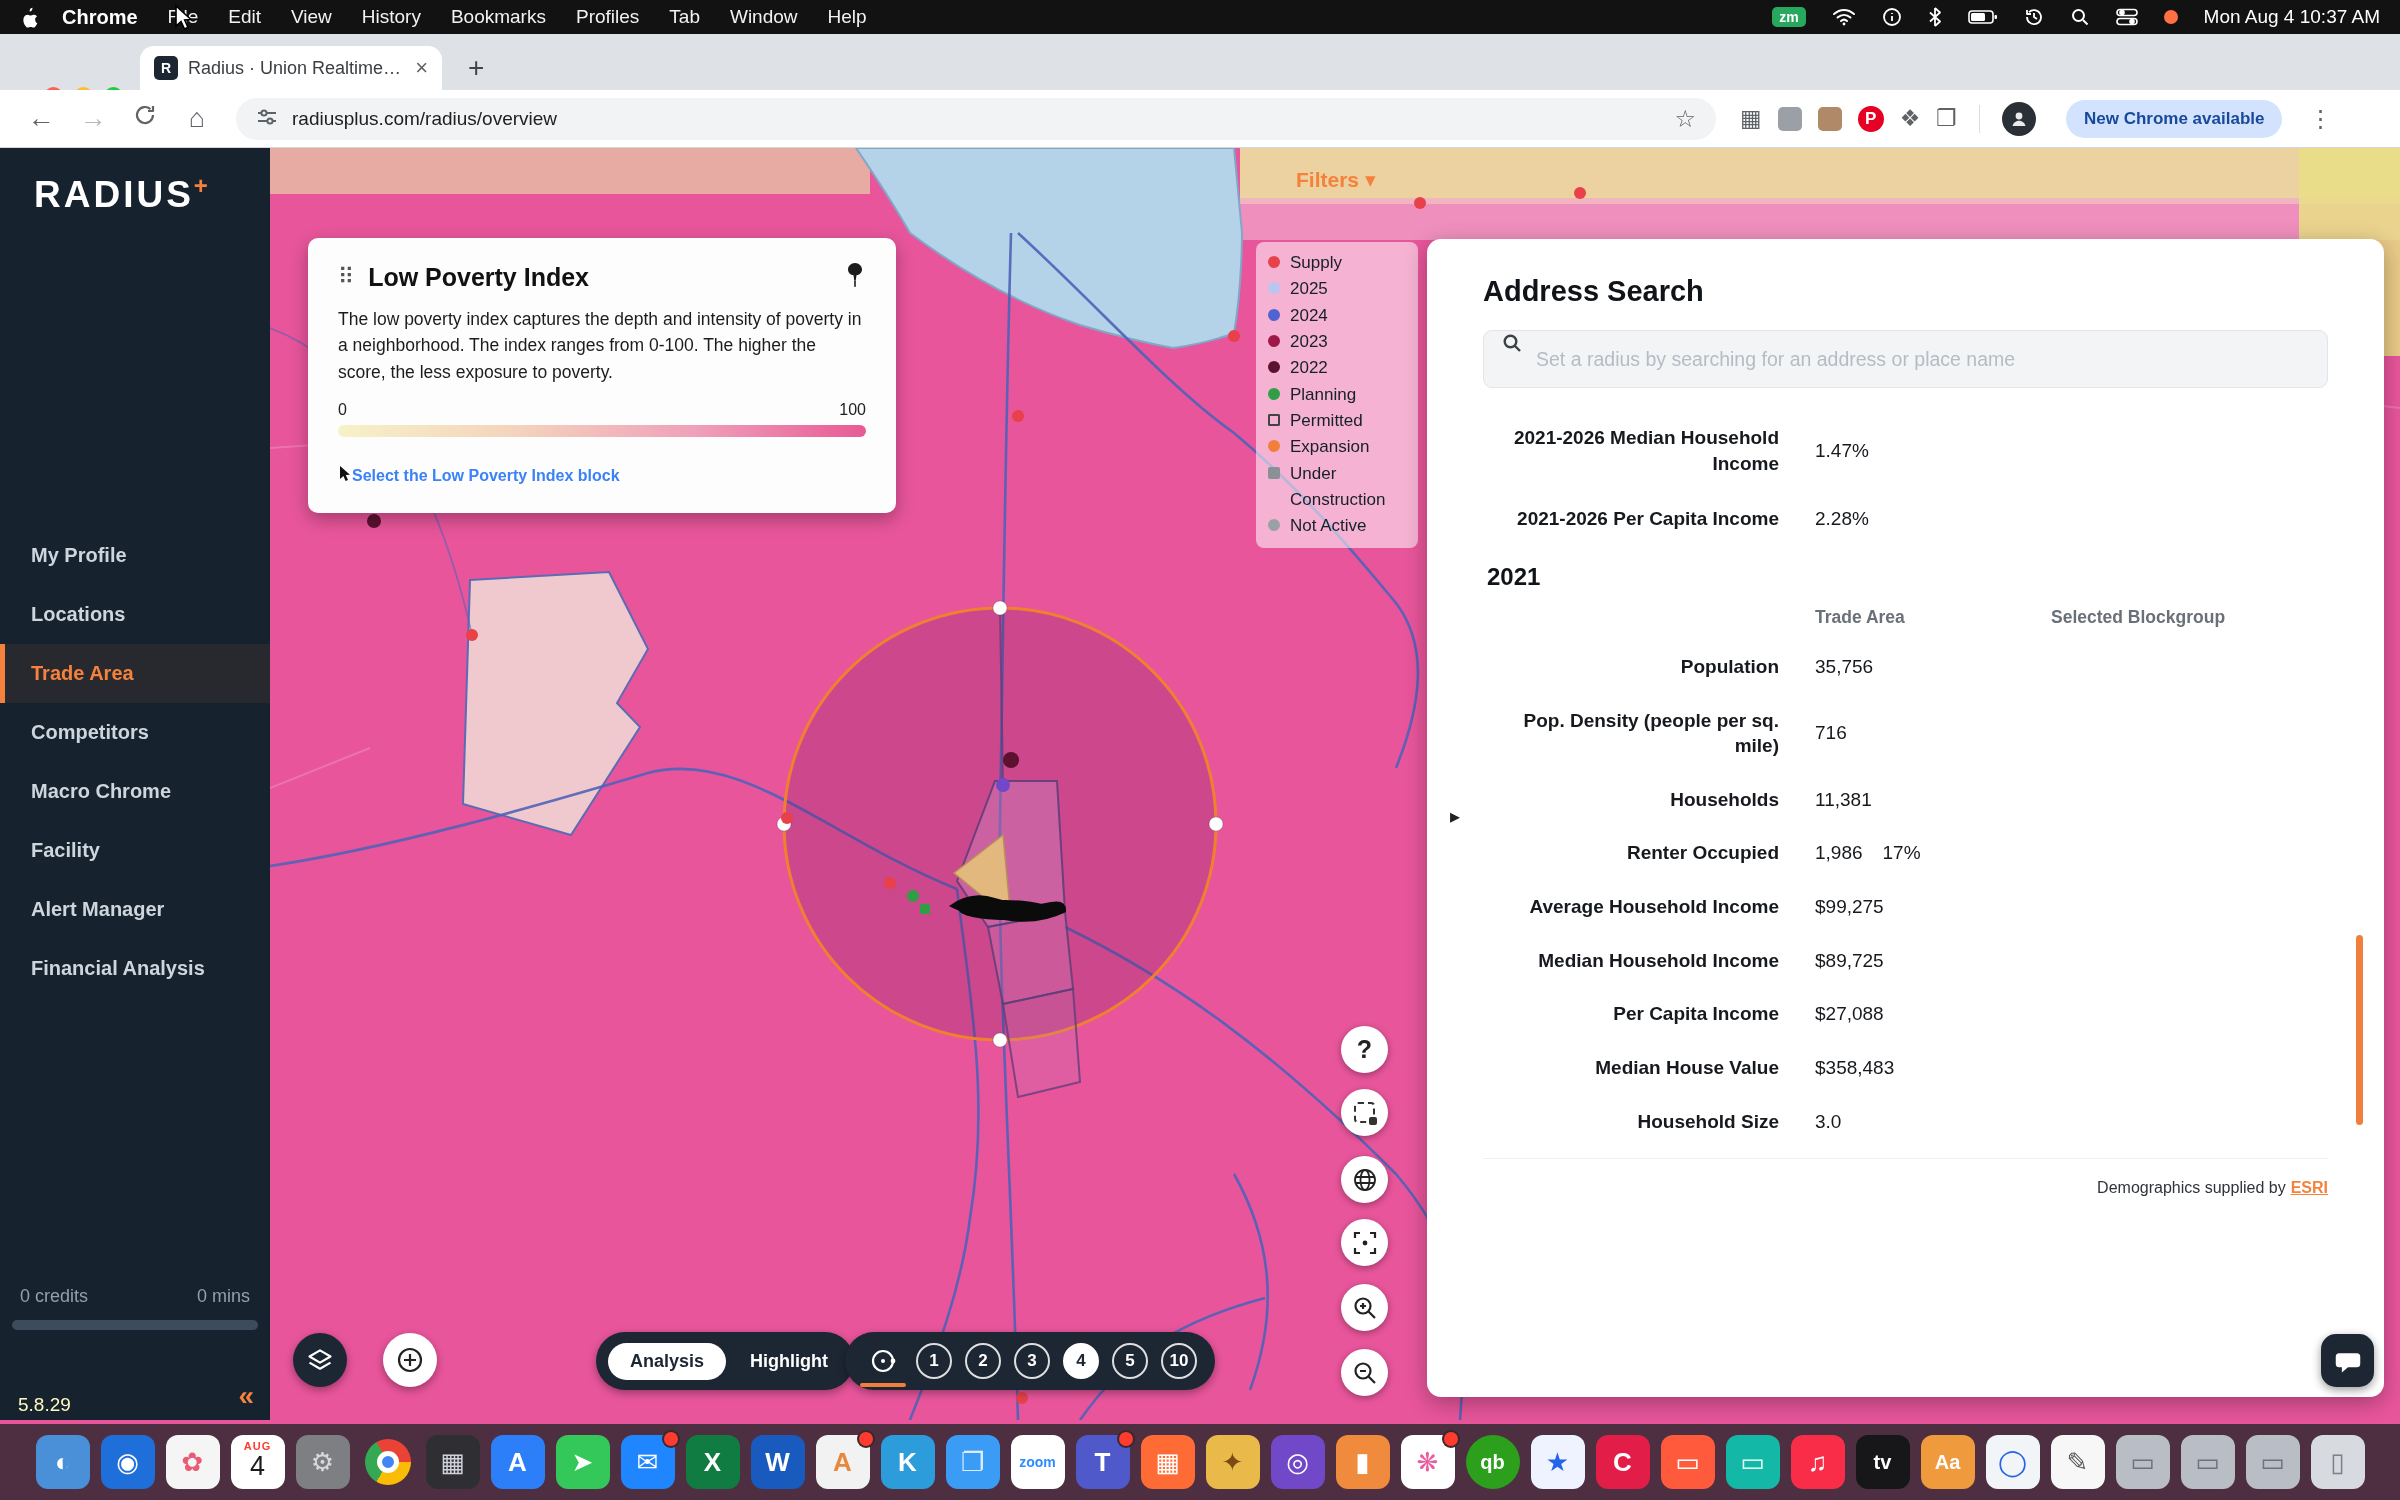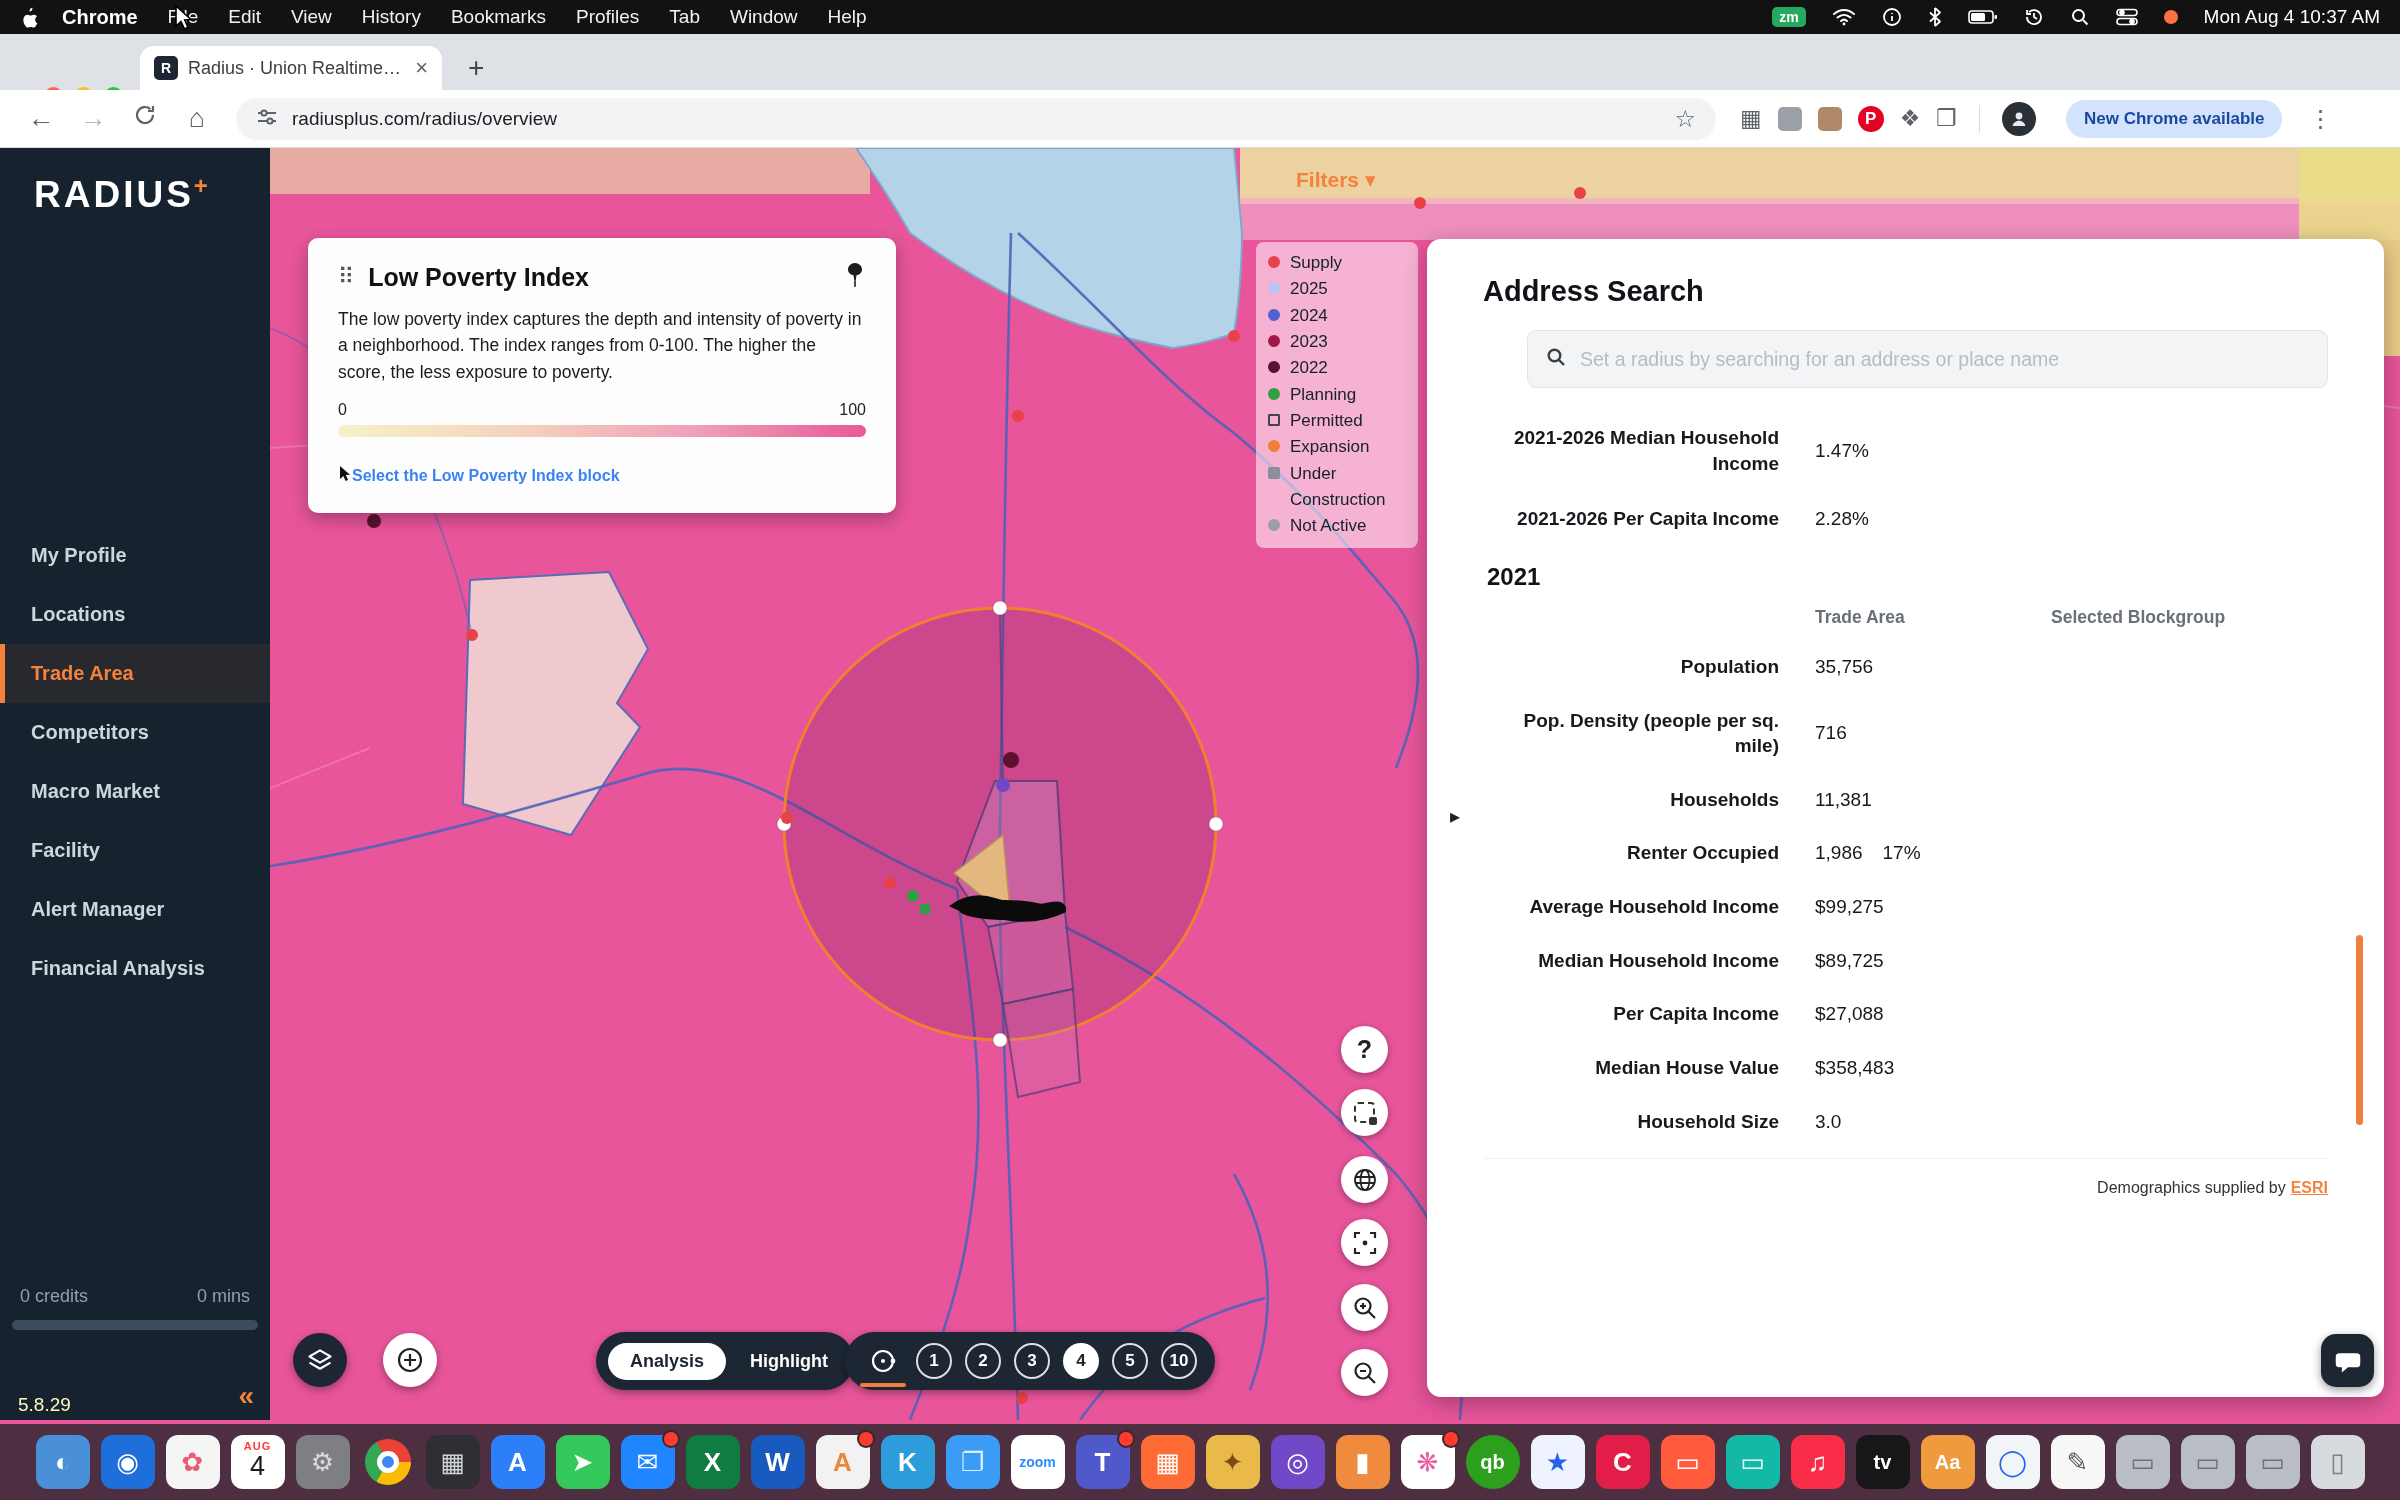--- a/index.html
+++ b/index.html
@@ -94,21 +94,21 @@
   
   .float-btn { position:absolute; left:1341px; width:47px; height:47px; border-radius:50%; background:#fff; box-shadow:0 2px 7px rgba(0,0,0,0.35); display:flex; align-items:center; justify-content:center; color:#222; z-index:8; }
   .float-q { font-size:25px; font-weight:700; }
   .dash-sq { width:21px; height:21px; border:2.4px dashed #333; border-radius:4px; position:relative; }
   .dash-sq::after { content:""; position:absolute; right:-4px; bottom:-4px; width:8px; height:8px; background:#333; border-radius:2px; }
 
   
   .panel { position:absolute; left:1427px; top:239px; width:957px; height:1158px; background:#fff; border-radius:14px; box-shadow:0 6px 22px rgba(0,0,0,0.3); padding:36px 56px 0; z-index:9; overflow:hidden; }
   .panel-collapse { position:absolute; left:1450px; top:804px; font-size:20px; color:#222; z-index:10; }
   .panel-title { font-size:29px; font-weight:800; color:#101418; }
-  .search-box { margin-top:22px; height:58px; background:#f3f4f6; border:1px solid #e2e4e8; border-radius:9px; display:flex; align-items:center; padding:2px 18px; gap:14px;margin-left:44px; }
+  .search-box { margin-top:22px; height:58px; background:#f3f4f6; border:1px solid #e2e4e8; border-radius:9px; display:flex; padding:2px 18px; gap:14px; }
   .search-box input { border:none; outline:none; background:transparent; flex:1; font-size:19.5px; font-family:inherit; color:#202124; }
   .search-box input::placeholder { color:#b6bcc4; }
   .panel-body { margin-top:22px; }
   .stat-row, .growth-row, .cols-row { display:grid; grid-template-columns:296px 200px 1fr; column-gap:36px; align-items:center; }
   .growth-row { padding:15px 0; }
   .stat-row { padding:14px 0; }
   .stat-label { text-align:right; font-size:19px; font-weight:700; color:#16191d; line-height:1.35; }
   .stat-value { font-size:19px; color:#16191d; }
   .stat-extra { margin-left:20px; }
   .section-year { font-size:24px; font-weight:800; color:#101418; margin:16px 0 6px 4px; }
@@ -323,21 +323,21 @@
     </svg>
   </div>
 
   <div class="sidebar">
     <div class="logo"><span>RADIUS</span><sup>+</sup></div>
     <div id="side-nav">
         <div class="side-item">My Profile</div>
         <div class="side-item">Locations</div>
         <div class="side-item active">Trade Area</div>
         <div class="side-item">Competitors</div>
-        <div class="side-item">Macro Market</div>
+        <div class="side-item">Macro Chrome</div>
         <div class="side-item">Facility</div>
         <div class="side-item">Alert Manager</div>
         <div class="side-item">Financial Analysis</div>
       </div>
     <div class="side-stats">
       <span>0 credits</span>
       <span>0 mins</span>
     </div>
     <div class="side-bar-track"></div>
     <div class="side-version">5.8.29</div>

